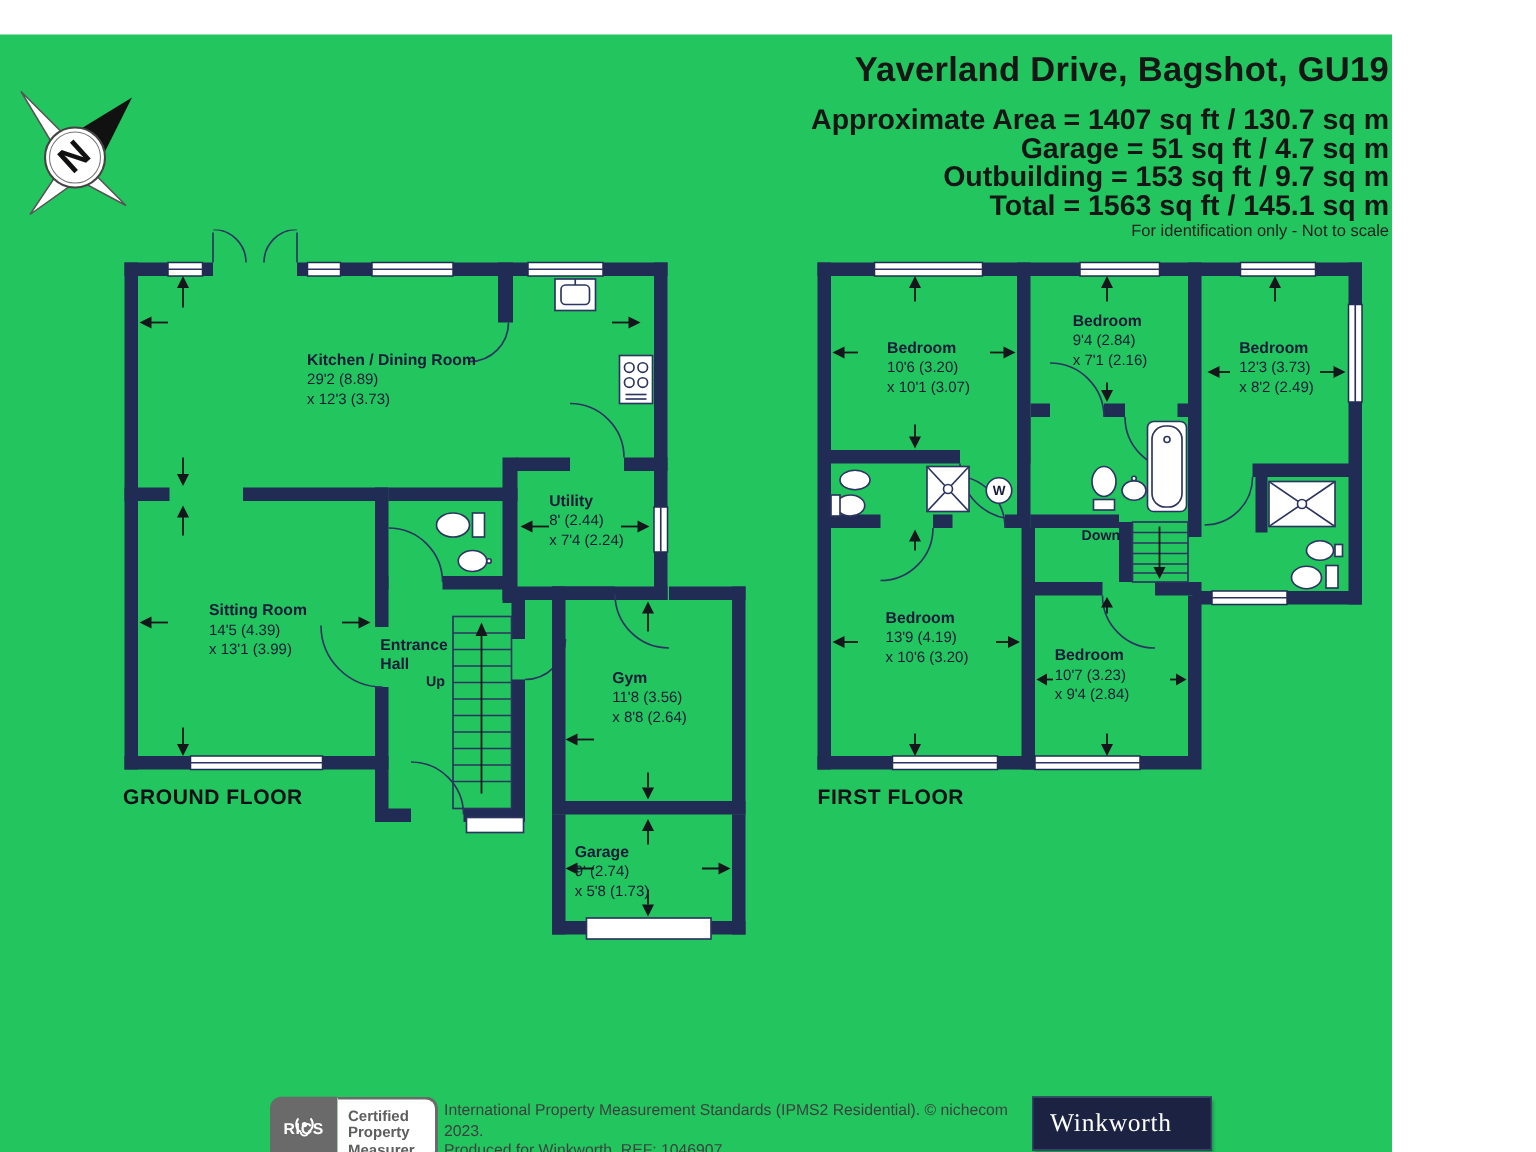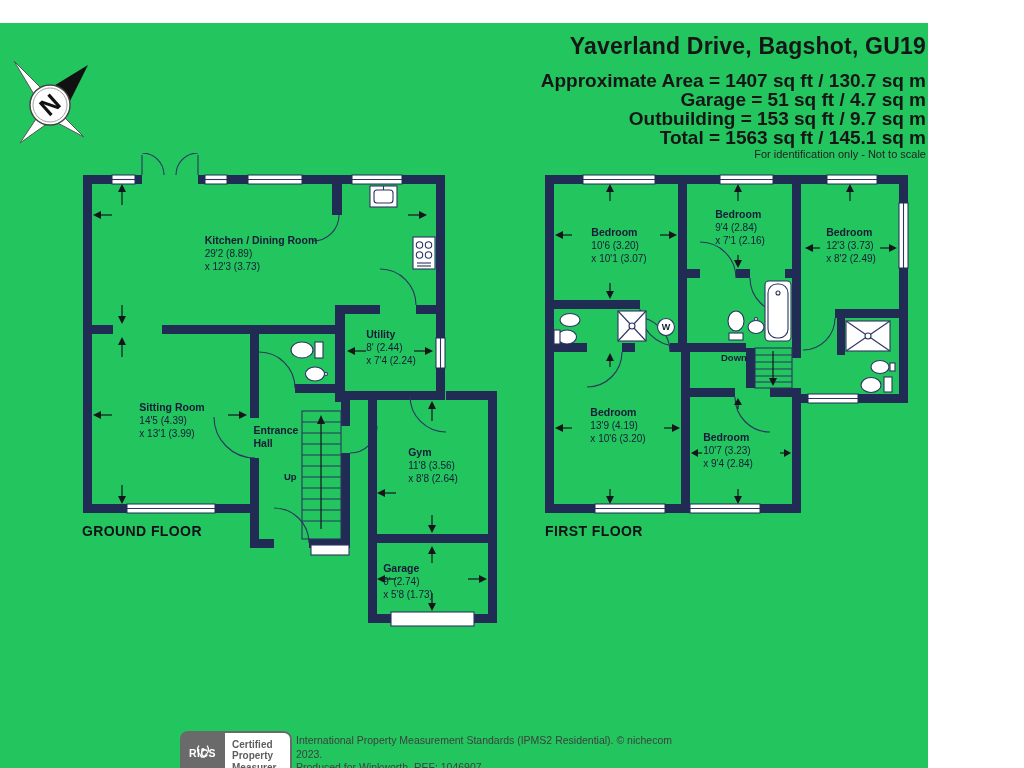--- a/index.html
+++ b/index.html
@@ -387,21 +387,21 @@
   <div class="room-label" style="left:433px;top:423px">
     <div class="rn">Gym</div>
     <div class="rd">11'8 (3.56)</div>
     <div class="rd">x 8'8 (2.64)</div>
   </div>
   <div class="room-label" style="left:408px;top:539px">
     <div class="rn">Garage</div>
     <div class="rd">9' (2.74)</div>
     <div class="rd">x 5'8 (1.73)</div>
   </div>
-  <div class="tiny-label" style="left:284px;top:448px">Up</div>
+  <div class="tiny-label" style="left:284px;top:426px">Up</div>
 
   <div class="room-label" style="left:619px;top:203px">
     <div class="rn">Bedroom</div>
     <div class="rd">10'6 (3.20)</div>
     <div class="rd">x 10'1 (3.07)</div>
   </div>
   <div class="room-label" style="left:740px;top:185px">
     <div class="rn">Bedroom</div>
     <div class="rd">9'4 (2.84)</div>
     <div class="rd">x 7'1 (2.16)</div>
@@ -440,14 +440,17 @@
     <div id="rics-right">
       <span>Certified</span>
       <span>Property</span>
       <span>Measurer</span>
     </div>
   </div>
   <div id="foot-text">
     <div>International Property Measurement Standards (IPMS2 Residential).   © nichecom 2023.</div>
     <div>Produced for Winkworth.   REF: 1046907</div>
   </div>
+  <div id="winkworth">
+    <span>Winkworth</span>
+  </div>
 
 </div>
 
 </body></html>

